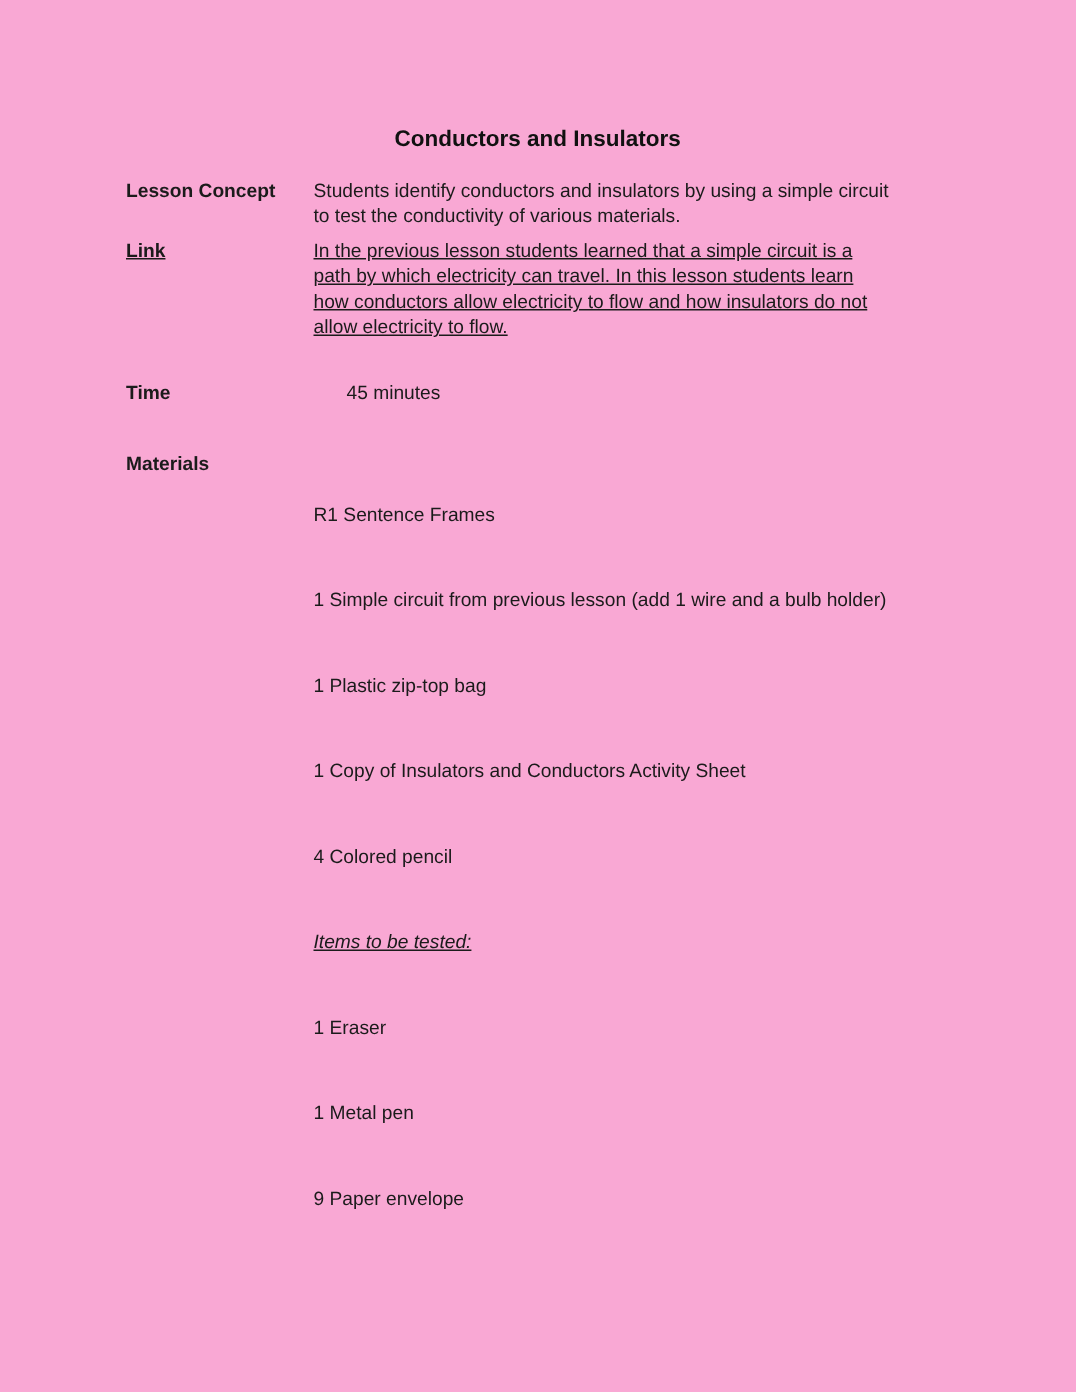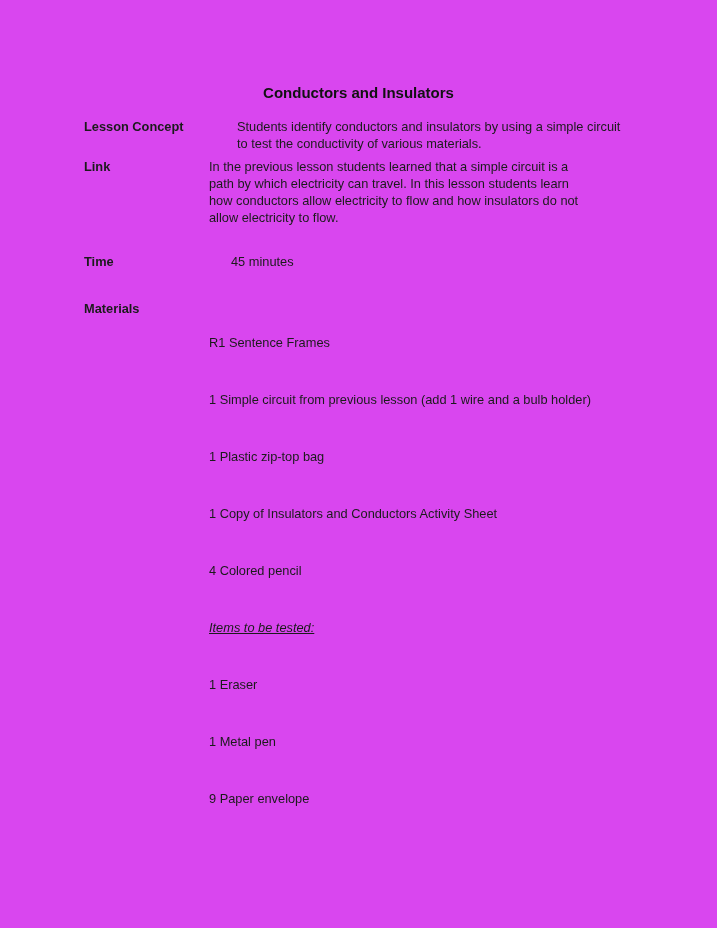--- a/index.html
+++ b/index.html
@@ -1,20 +1,20 @@
 <!DOCTYPE html>
 <html><head>
 <meta charset="utf-8">
 <style>
   html, body { margin: 0; padding: 0; background: #ffffff; }
   .page {
     position: relative;
     width: 717px;
     height: 928px;
-    background: #d946ef;
+    background: #f9a8d4;
     color: #1b1b1b;
     font-family: "Liberation Sans", "DejaVu Sans", sans-serif;
     font-size: 12.8px;
     line-height: 17px;
     overflow: hidden;
   }
   .content-wrap {
     padding: 84px 84px 0 84px;
   }
   .doc-title {
@@ -30,22 +30,22 @@
     width: 125px;
     flex-shrink: 0;
     font-weight: bold;
     white-space: pre-line;
   }
   .row .content {
     flex: 1;
     white-space: pre;
   }
   .row .content.wrapless { white-space: pre-line; }
-  .row-lesson-concept { margin-bottom: 6px; gap: 28px; }
-  .row-link { margin-bottom: 27px; }
+  .row-lesson-concept { margin-bottom: 6px; }
+  .row-link { margin-bottom: 27px; text-decoration: underline; }
   .row-time { margin-bottom: 30px; gap: 22px; }
   .row-materials { margin-bottom: 16px; }
   .mat-item { margin-bottom: 6px; white-space: pre; }
   .mat-item.underline { text-decoration: underline; }
   .mat-item.italic { font-style: italic; text-decoration: underline; }
   .footer {
     position: absolute;
     left: 84px;
     right: 84px;
     top: 834px;

